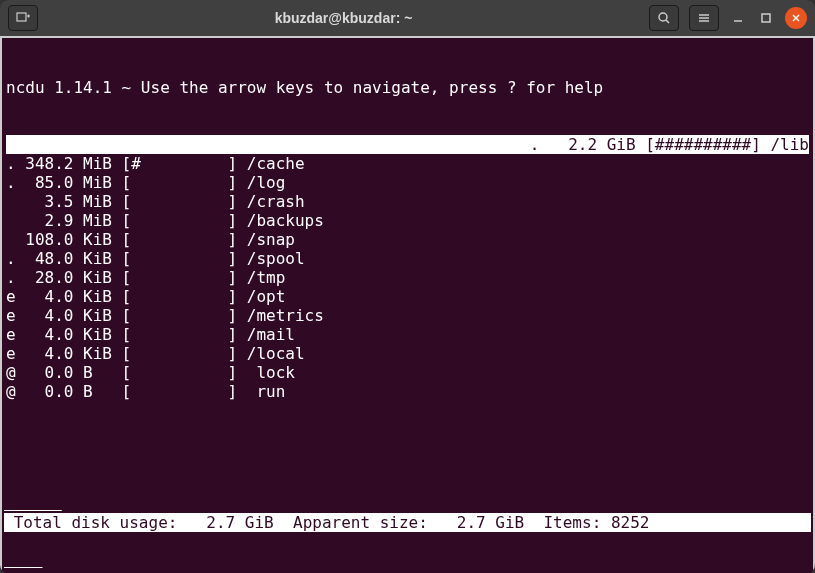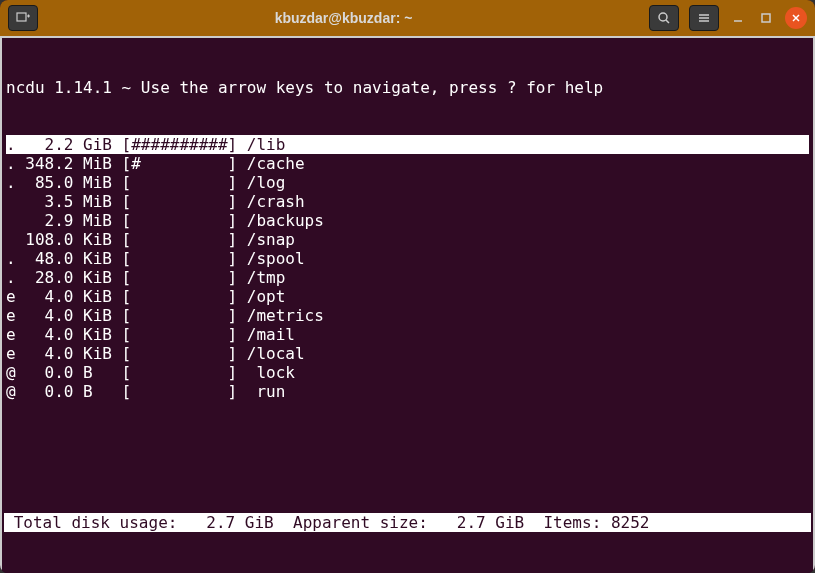--- a/index.html
+++ b/index.html
@@ -18,21 +18,21 @@
     .window {
       width: 815px;
       height: 573px;
       border-radius: 8px;
       overflow: hidden;
       background: #300a24;
       display: flex;
       flex-direction: column;
     }
     .titlebar {
-      background: #a16207;
+      background: #404040;
       height: 36px;
       display: flex;
       align-items: center;
       padding: 0 8px;
       color: #d9d9d9;
       gap: 8px;
     }
     .titlebar-left {
       display: flex;
       align-items: center;
@@ -102,28 +102,30 @@
       white-space: pre;
       border: 2px solid #cccccc;
       border-bottom: none;
     }
     .row {
       white-space: pre;
     }
     .row.selected {
       background: #ffffff;
       color: #300a24;
+      text-align: right;
     }
     .footer {
       position: absolute;
       bottom: 0;
       left: 0;
       right: 0;
       padding: 0 2px 3px 2px;
       background: #300a24;
+      text-decoration: underline;
     }
     .footer-line {
       background: #ffffff;
       color: #300a24;
       white-space: pre;
       padding-right: 0;
     }
   </style>
 </head>
 <body>

